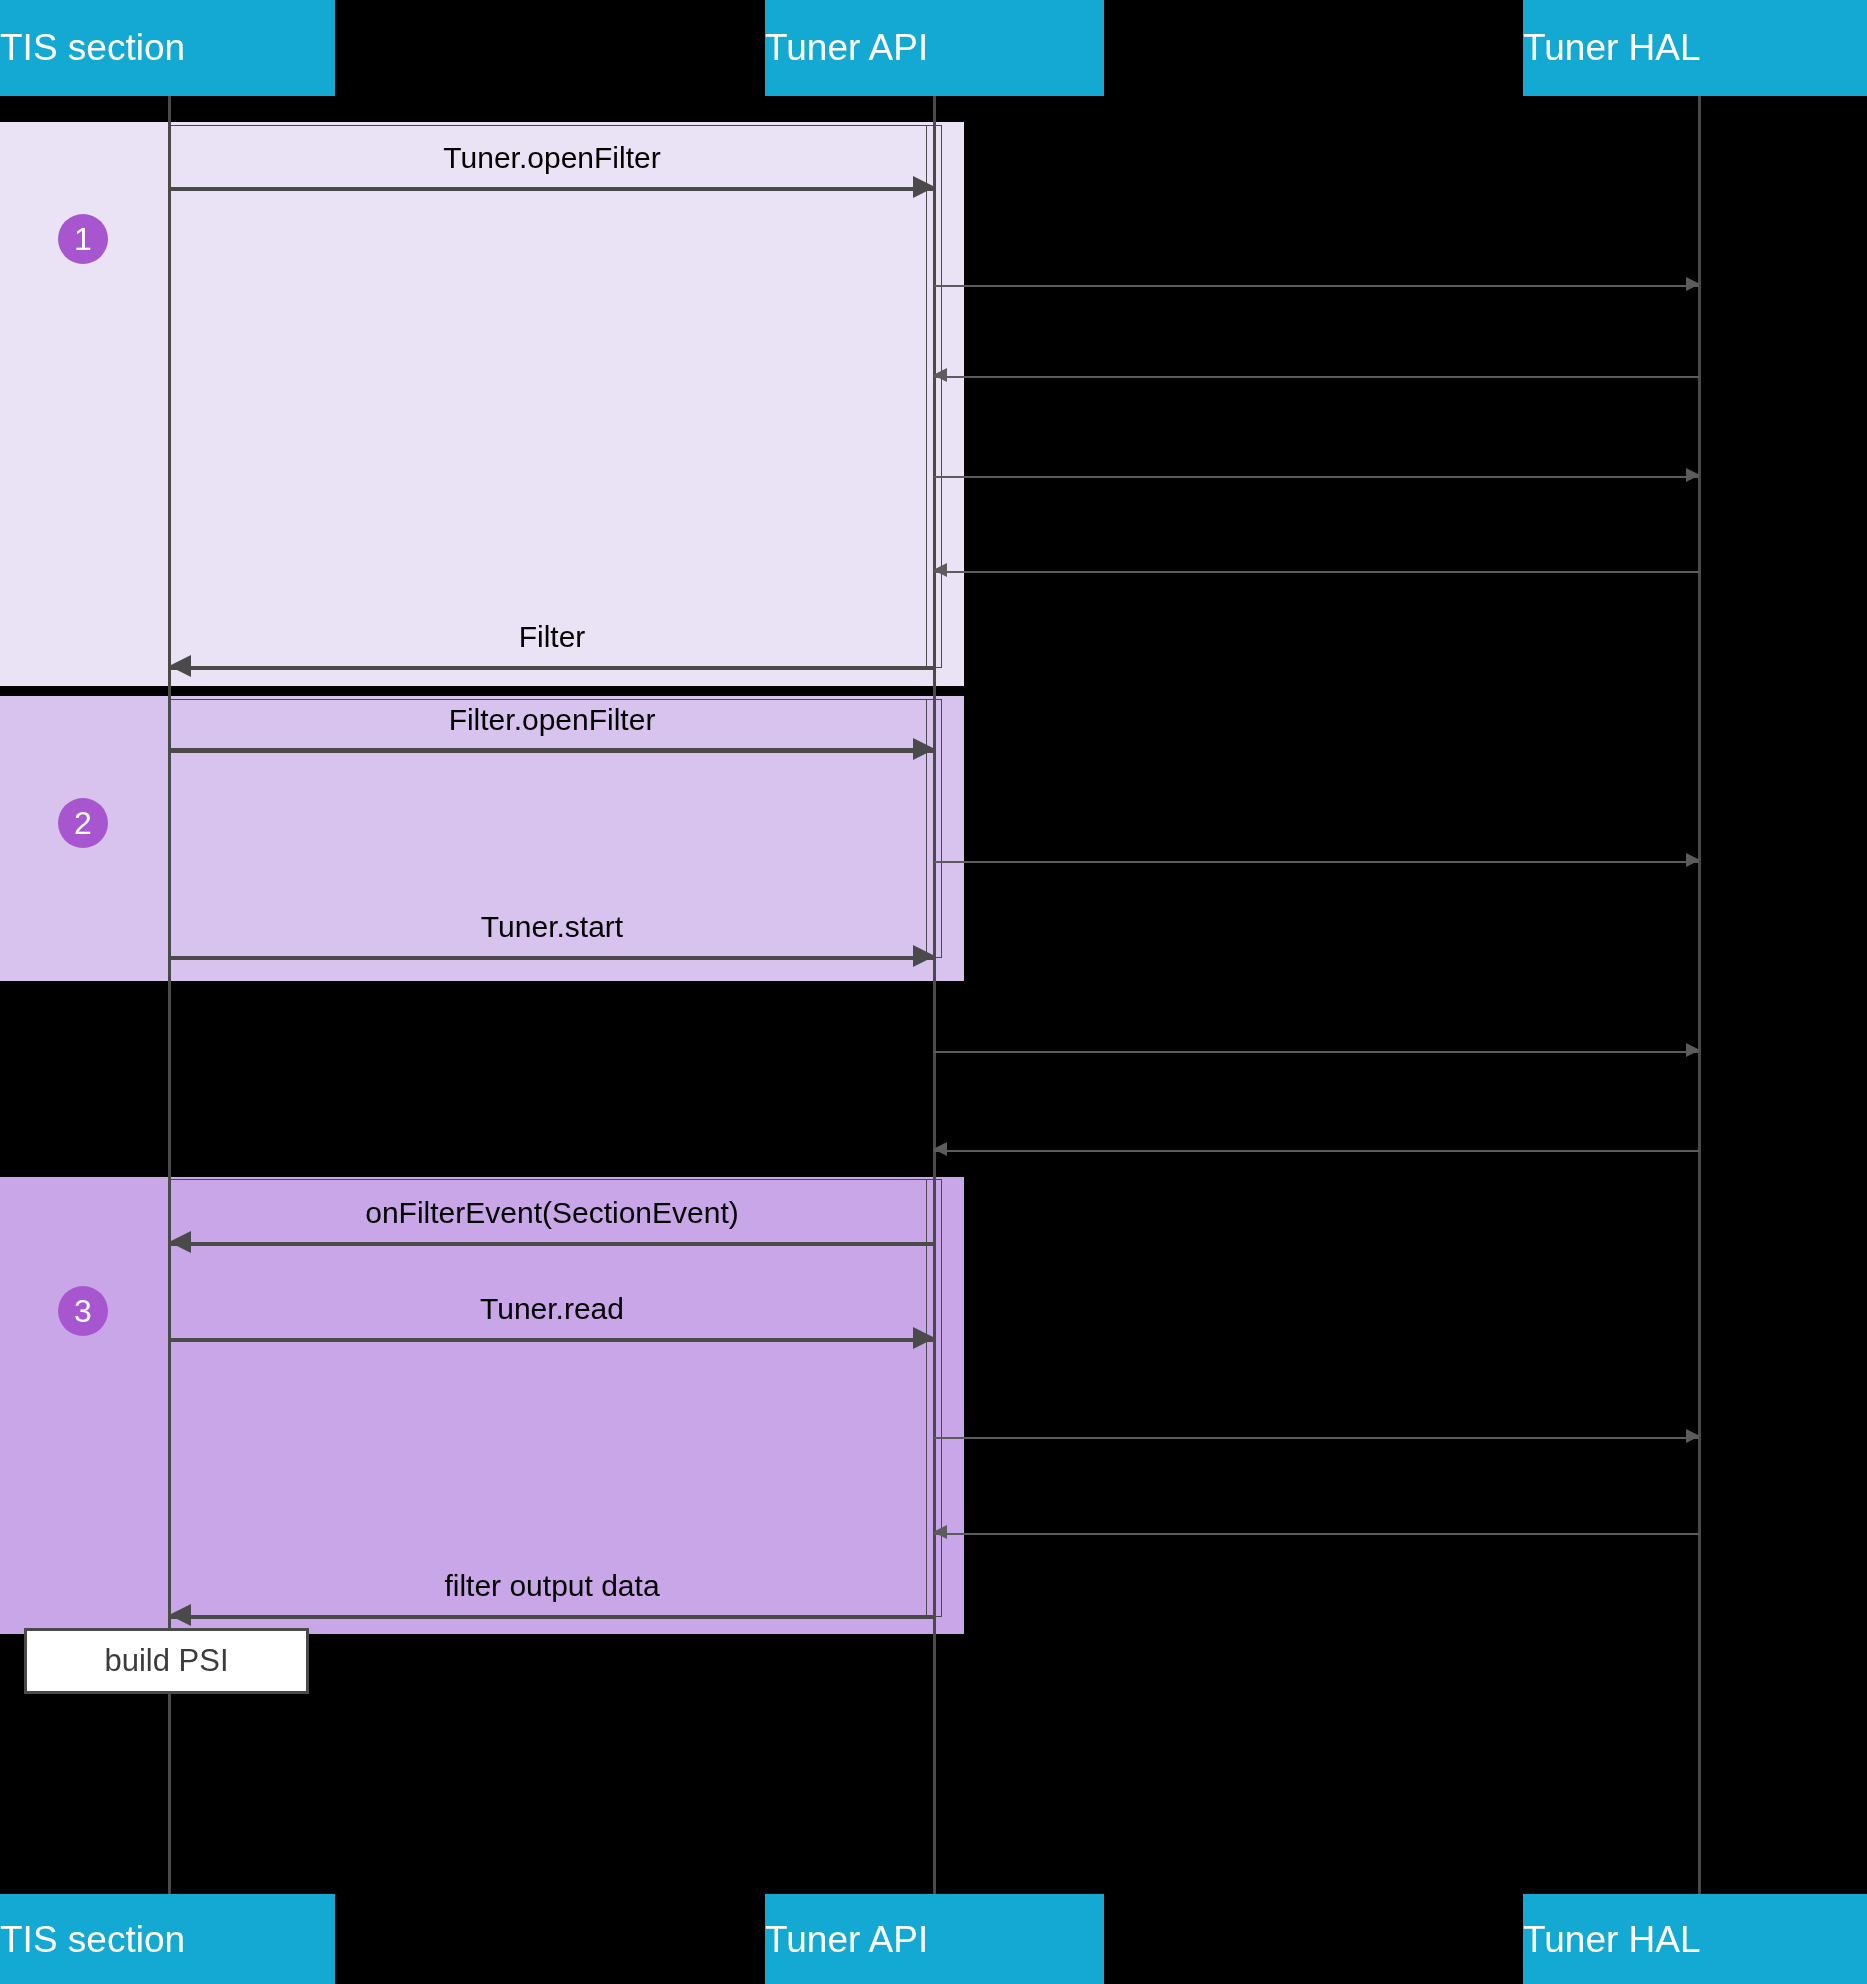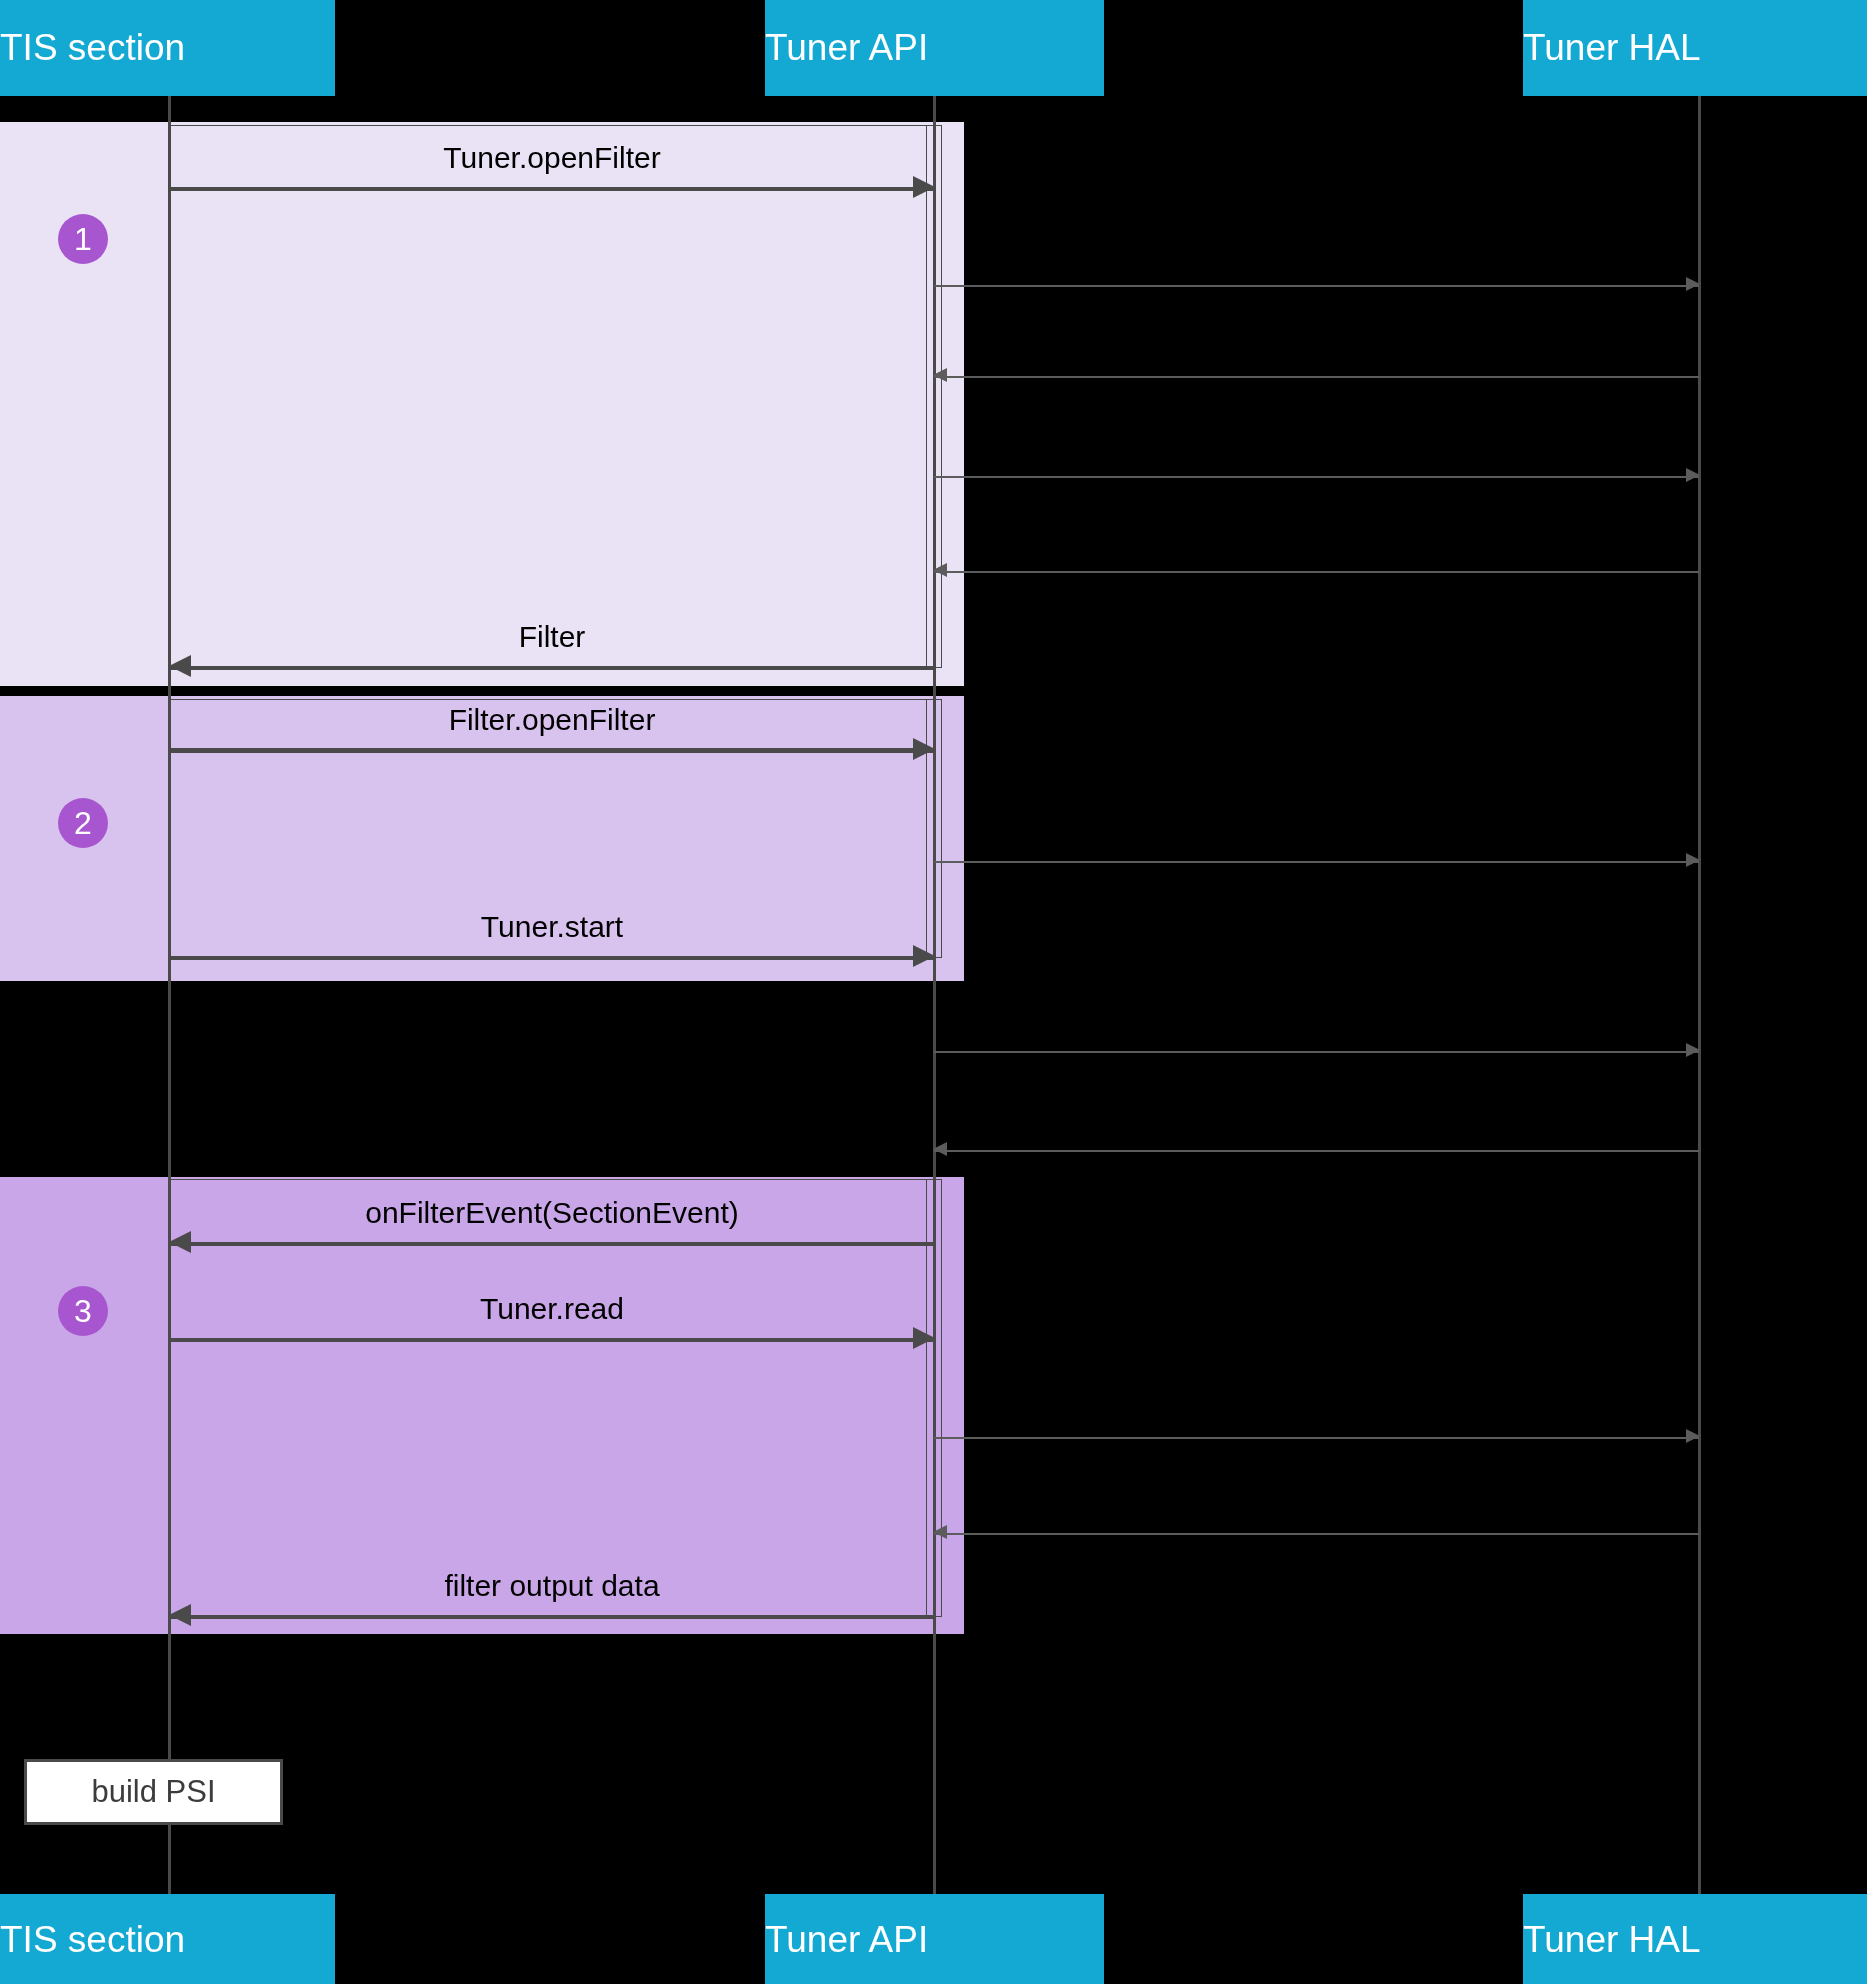--- a/index.html
+++ b/index.html
@@ -224,21 +224,21 @@
     <div class="line thin"></div>
     <div class="head"></div>
   </div>
 
   <div class="msg left" style="left:170px;top:1615px;width:764px;">
     <div class="line"></div>
     <div class="head"></div>
     <div class="label">filter output data</div>
   </div>
 
-  <div class="note" style="left:24px;top:1759px;width:259px;height:66px;">
+  <div class="note" style="left:24px;top:1628px;width:285px;height:66px;">
     <span>build PSI</span>
   </div>
 
   <div class="participant" style="left:0px;top:1894px;width:335px;height:91px;">
     <span>TIS section</span>
   </div>
   <div class="participant" style="left:765px;top:1894px;width:339px;height:91px;">
     <span>Tuner API</span>
   </div>
   <div class="participant" style="left:1523px;top:1894px;width:344px;height:91px;">

